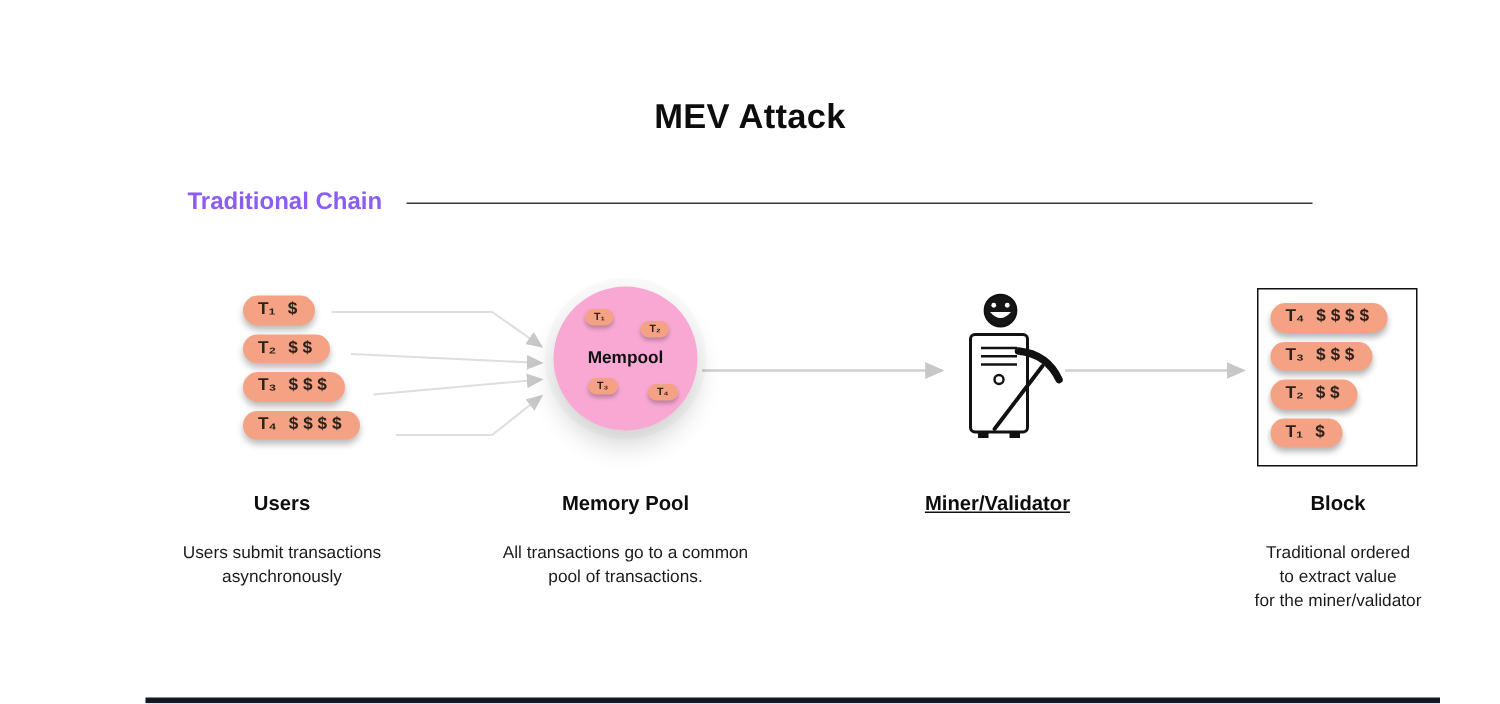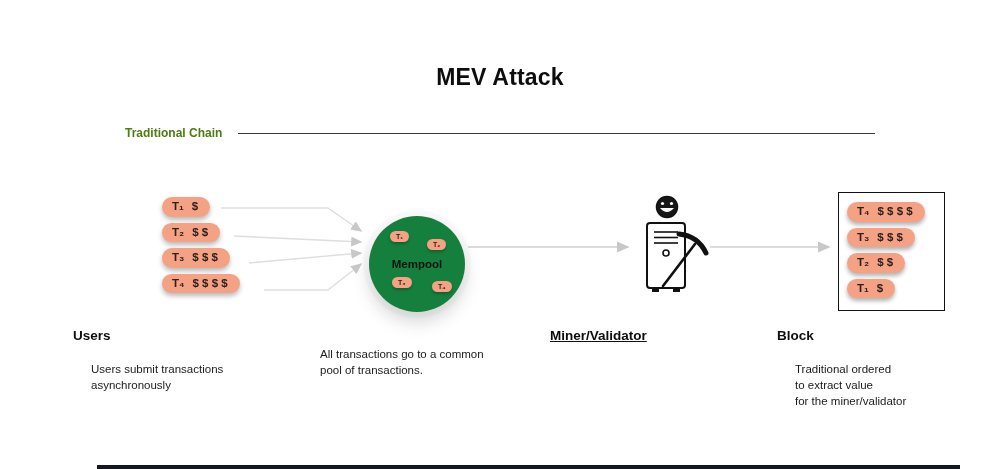--- a/index.html
+++ b/index.html
@@ -9,40 +9,40 @@
     font-family:"Liberation Sans", sans-serif;color:#111;
   }
   .title{
     position:absolute;top:64px;left:0;width:100%;margin:0;
     text-align:center;font-size:23px;font-weight:700;letter-spacing:.2px;color:#0d0d0d;
   }
   .section-header{
     position:absolute;top:126px;left:85px;right:85px;
     display:flex;align-items:center;gap:16px;
   }
-  .section-label{font-size:12px;font-weight:700;white-space:nowrap;color:#4d7c0f;}
+  .section-label{font-size:16px;font-weight:700;white-space:nowrap;color:#8b5cf6;}
   .section-line{flex:1;height:1px;background:#3a3a3a;}
   .arrows{position:absolute;inset:0;width:1000px;height:469px;pointer-events:none;}
 
   .pill{
     display:inline-flex;align-items:center;gap:8px;
     background:#f5a284;border-radius:999px;
     padding:4px 12px 4px 10px;
     font-size:11.5px;font-weight:600;color:#2c221d;
     box-shadow:0 3px 5px rgba(0,0,0,0.28);
     white-space:nowrap;line-height:1;
   }
   .pill .dollars{font-weight:600;}
   .users-pills{
     position:absolute;left:122px;top:197px;
     display:flex;flex-direction:column;align-items:flex-start;gap:6px;
   }
   .mempool-circle{
-    position:absolute;left:329px;top:216px;width:96px;height:96px;
-    background:#15803d;border-radius:50%;
+    position:absolute;left:329px;top:191px;width:96px;height:96px;
+    background:#f9a8d4;border-radius:50%;
     box-shadow:0 10px 18px rgba(0,0,0,0.16), 0 0 0 6px rgba(0,0,0,0.02);
   }
   .pool-label{
     position:absolute;inset:0;display:flex;align-items:center;justify-content:center;
     font-size:11.5px;font-weight:700;color:#111;
   }
   .mini-pill{
     position:absolute;background:#f5a284;border-radius:999px;
     padding:2px 6px;font-size:7px;font-weight:700;color:#2c221d;
     box-shadow:0 2px 3px rgba(0,0,0,0.25);line-height:1;
@@ -55,21 +55,21 @@
   .miner-icon{position:absolute;left:585px;top:194px;width:85px;height:106px;}
 
   .block-box{
     position:absolute;left:798px;top:192px;width:107px;height:119px;
     background:#fff;border:1.5px solid #111;box-sizing:border-box;
     display:flex;flex-direction:column;align-items:flex-start;gap:6px;
     padding:9px 8px;
   }
   .block-box .pill{box-shadow:0 3px 4px rgba(0,0,0,0.30);}
 
-  .col-text{position:absolute;width:230px;top:328px;}
+  .col-text{position:absolute;width:230px;text-align:center;top:328px;}
   .col-text.users{left:33px;}
   .col-text.mempool{left:262px;}
   .col-text.miner{left:510px;text-decoration:underline;}
   .col-text.block{left:737px;}
   .col-heading{font-size:13.5px;font-weight:700;margin:0 0 9px 0;color:#0d0d0d;}
   .col-caption{font-size:11.5px;line-height:1.4;color:#1b1b1b;white-space:pre-line;margin:18px;}
 
   .bottom-bar{position:absolute;left:57px;bottom:0;width:886px;height:4px;background:#141824;}
 </style>
 </head>
@@ -174,20 +174,21 @@
       <span class="dollars">$</span>
     </div>
   </div>
 
   <div class="col-text users">
     <p class="col-heading">Users</p>
     <p class="col-caption">Users submit transactions
 asynchronously</p>
   </div>
   <div class="col-text mempool">
+    <p class="col-heading">Memory Pool</p>
     <p class="col-caption">All transactions go to a common
 pool of transactions.</p>
   </div>
   <div class="col-text miner">
     <p class="col-heading">Miner/Validator</p>
   </div>
   <div class="col-text block">
     <p class="col-heading">Block</p>
     <p class="col-caption">Traditional ordered
 to extract value

